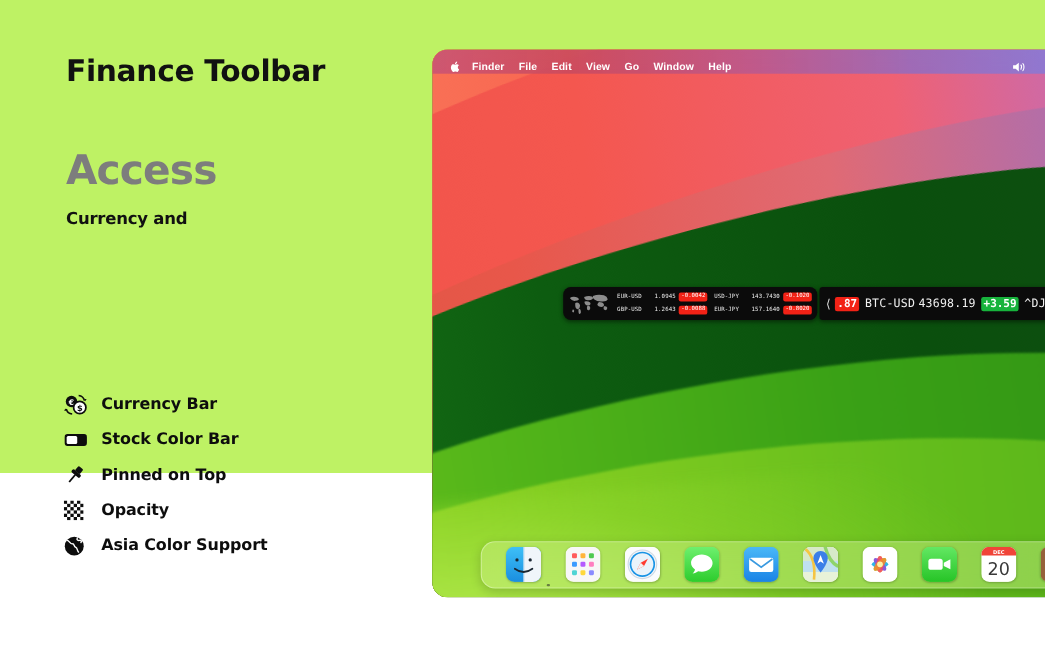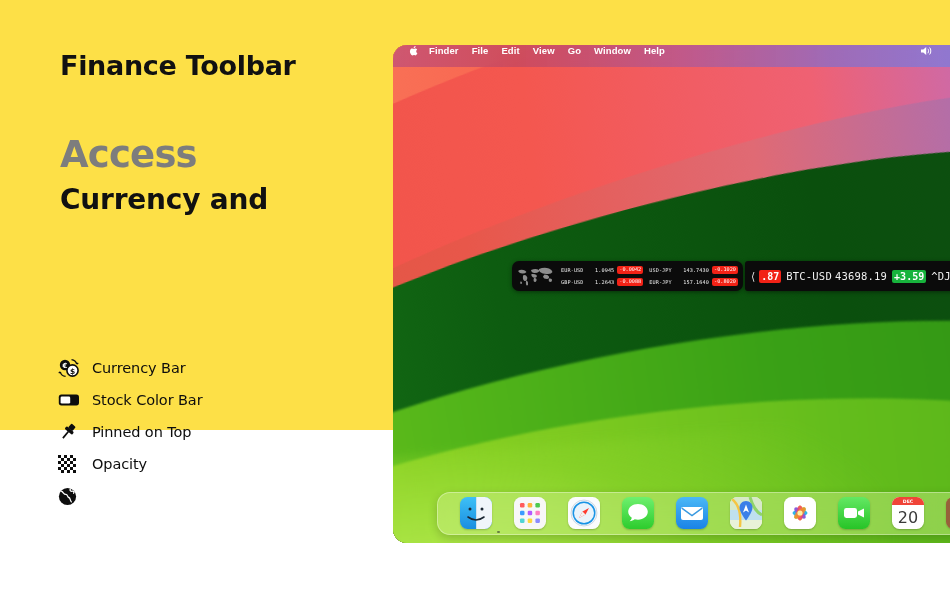--- a/index.html
+++ b/index.html
@@ -2,53 +2,53 @@
 <html><head>
 <meta charset="utf-8">
 <style>
   * { margin:0; padding:0; box-sizing:border-box; }
   html, body {
     width:950px; height:594px;
     background:#ffffff;
     font-family:"DejaVu Sans", sans-serif;
     overflow:hidden;
   }
-  .page { position:relative; width:950px; height:430px; background:#fde047;padding-left:12px; }
+  .page { position:relative; width:950px; height:430px; background:#bef264;padding-left:12px; }
 
   
   .left-panel { position:absolute; left:0; top:0; width:392px; height:594px; }
 
   .app-title {
     position:absolute; left:60px; top:50px;
     font-size:27px; font-weight:bold; color:#111; letter-spacing:-0.3px;
     white-space:nowrap;
   }
 
   .headline { position:absolute; left:60px; top:131px; width:330px; }
   .headline .hl-gray {
     display:block; font-size:37px; font-weight:bold; color:#7d7d7d;
     line-height:48px; letter-spacing:-0.8px;
   }
   .headline .hl-dark {
-    display:block; font-size:28px; font-weight:bold; color:#111;
+    display:block; font-size:15px; font-weight:bold; color:#111;
     line-height:41px; letter-spacing:-0.2px;
   }
 
   .features { position:absolute; left:58px; top:352px; width:330px; }
   .feature-row {
     display:flex; align-items:center; height:32px; margin-bottom:0px;
   }
   .feature-icon {
     width:34px; min-width:34px; height:26px;
     display:flex; align-items:center; justify-content:flex-start;
     color:#0d0d0d;
   }
   .feature-icon svg { display:block; }
   .feature-label {
-    font-size:14.5px; font-weight:normal; color:#0d0d0d; letter-spacing:-0.1px;
+    font-size:14.5px; font-weight:bold; color:#0d0d0d; letter-spacing:-0.1px;
     white-space:nowrap;
   }
 
   
   .mac-window {
     position:absolute; left:393px; top:45px;
     width:557px; height:498px;
     border-radius:14px 0 0 14px;
     overflow:hidden;
   }
@@ -107,21 +107,21 @@
     left:-30%; width:120%; top:400px; height:330px;
     background:radial-gradient(ellipse at 30% 40%, rgba(190,240,90,0.85) 0%, rgba(150,220,50,0.35) 45%, rgba(120,200,30,0) 75%);
     transform:rotate(-5deg);
     filter:blur(6px);
   }
 
   
   .menubar {
     position:absolute; left:0; top:0; width:100%; height:22px;
     background:linear-gradient(90deg, rgba(196,80,120,0.80) 0%, rgba(196,72,96,0.78) 22%, rgba(176,88,150,0.75) 52%, rgba(130,110,205,0.72) 78%, rgba(120,125,225,0.72) 100%);
-    display:flex; align-items:flex-start; padding:0 8px;
+    display:flex; align-items:flex-end; padding:0 8px;
     backdrop-filter:blur(8px);
   }
   .menu-apple { margin:0 10px 0 8px; display:flex; align-items:center; }
   .menu-item {
     font-size:9.5px; color:#fff; font-weight:600; margin-right:13px;
     font-family:"Liberation Sans", sans-serif; white-space:nowrap;
     letter-spacing:0.1px;
   }
   .menu-spacer { flex:1; }
   .menu-right { display:flex; align-items:center; padding-right:8px; }
@@ -283,20 +283,21 @@
       </div>
 
       <div class="feature-row">
         <span class="feature-icon">
           <svg width="19" height="19" viewBox="0 0 19 19">
             <circle cx="9.5" cy="9.5" r="8.6" fill="#0d0d0d"></circle>
             <path d="M3.4 4.2 c2.4 1.2 2.2 3.4 4.4 3.2 c2.1 -0.2 1.2 2.6 3 3.1 c1.8 0.5 1.1 3.2 2.6 4.4" stroke="#fff" stroke-width="1.3" fill="none" stroke-linecap="round"></path>
             <path d="M12.4 2.0 c-1.3 1.6 0.6 2.6 2.0 2.2 c1.3 -0.4 2.0 1.0 1.2 2.0" stroke="#fff" stroke-width="1.3" fill="none" stroke-linecap="round"></path>
           </svg>
         </span>
+        <span class="feature-label">Asia Color Support</span>
       </div>
 
     </div>
   </div>
 
   <div class="mac-window">
 
     <div class="wallpaper">
       <div class="wp-layer wp-sky"></div>
       <div class="wp-layer wp-band band1"></div>

